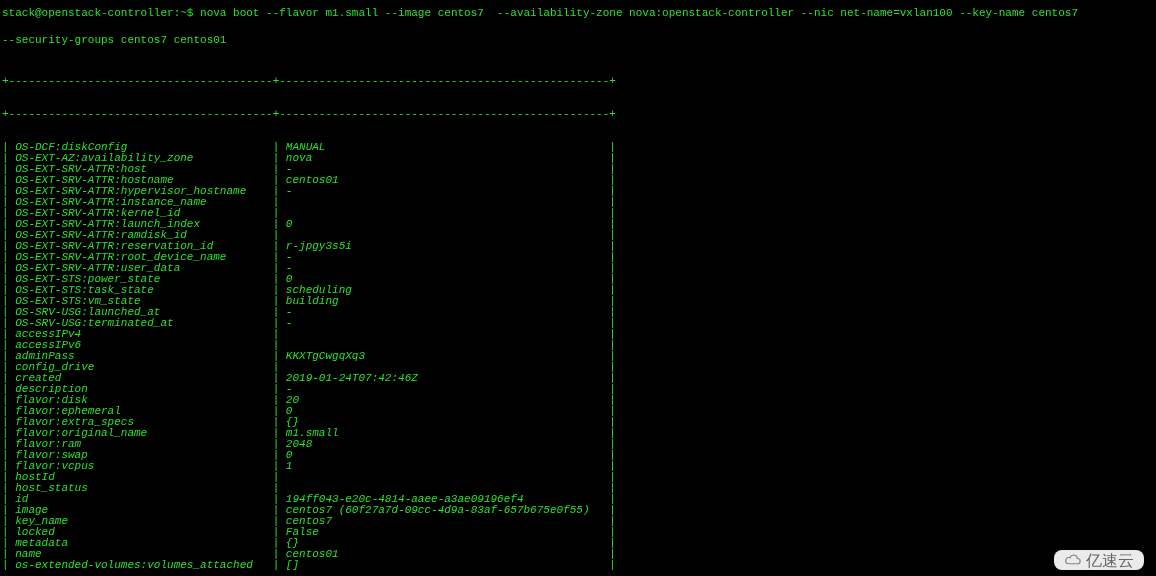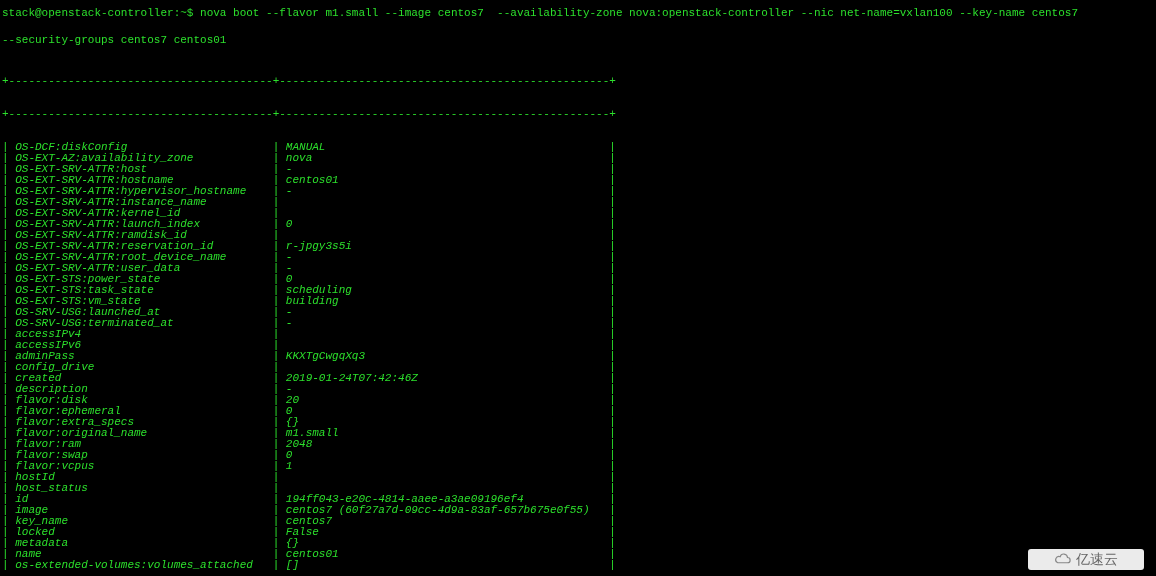--- a/index.html
+++ b/index.html
@@ -26,28 +26,28 @@
       padding: 0 2px;
     }
     .divider { white-space: pre; }
     .header-row { white-space: pre; }
     .data-row { white-space: pre; font-style: italic; }
     .watermark {
       position: absolute;
       right: 12px;
       bottom: 6px;
       background: rgba(255,255,255,0.92);
-      padding: 3px 26px;
+      padding: 3px 10px;
       color: #666;
       font-family: sans-serif;
-      font-size: 14px;
+      font-size: 16px;
       display: flex;
       align-items: center;
       gap: 4px;
-      border-radius: 3px;
+      border-radius: 8px;
     }
     .watermark svg {
       width: 18px;
       height: 14px;
     }
   </style>
 </head>
 <body>
 
 <div class="prompt-line"><span class="prompt-user">stack@openstack-controller:~$</span><span class="prompt-cmd"> nova boot --flavor m1.small --image centos7  --availability-zone nova:openstack-controller --nic net-name=vxlan100 --key-name centos7</span></div>

